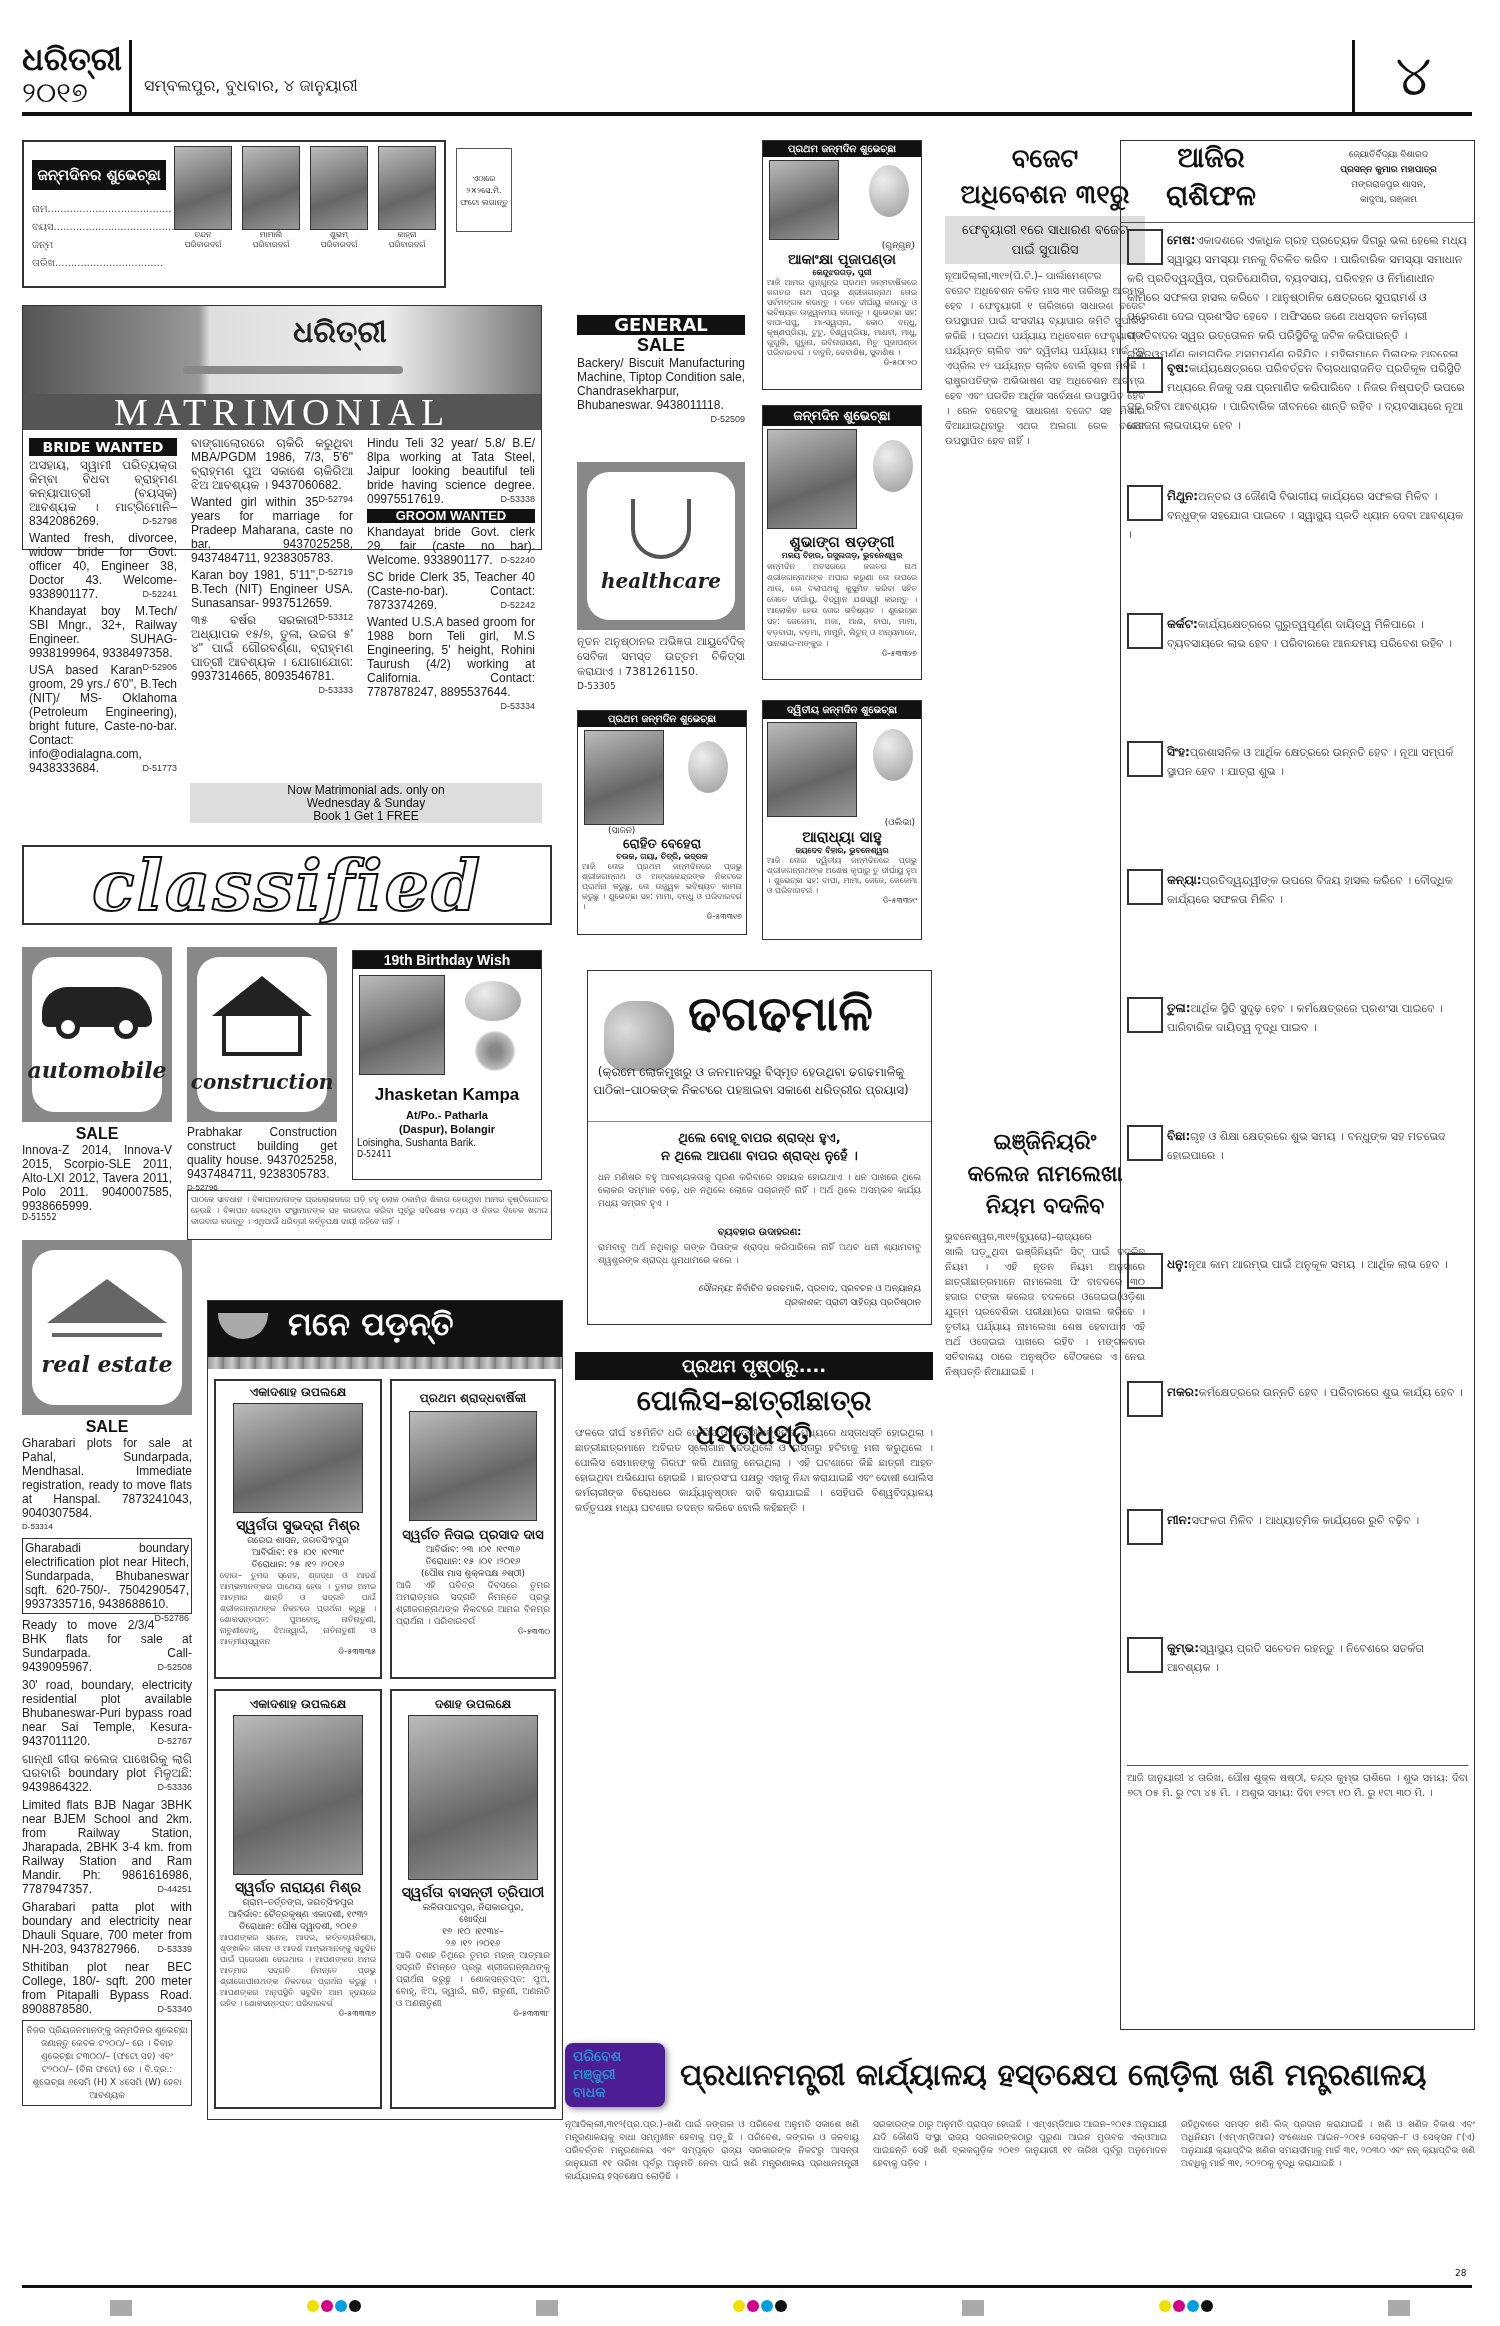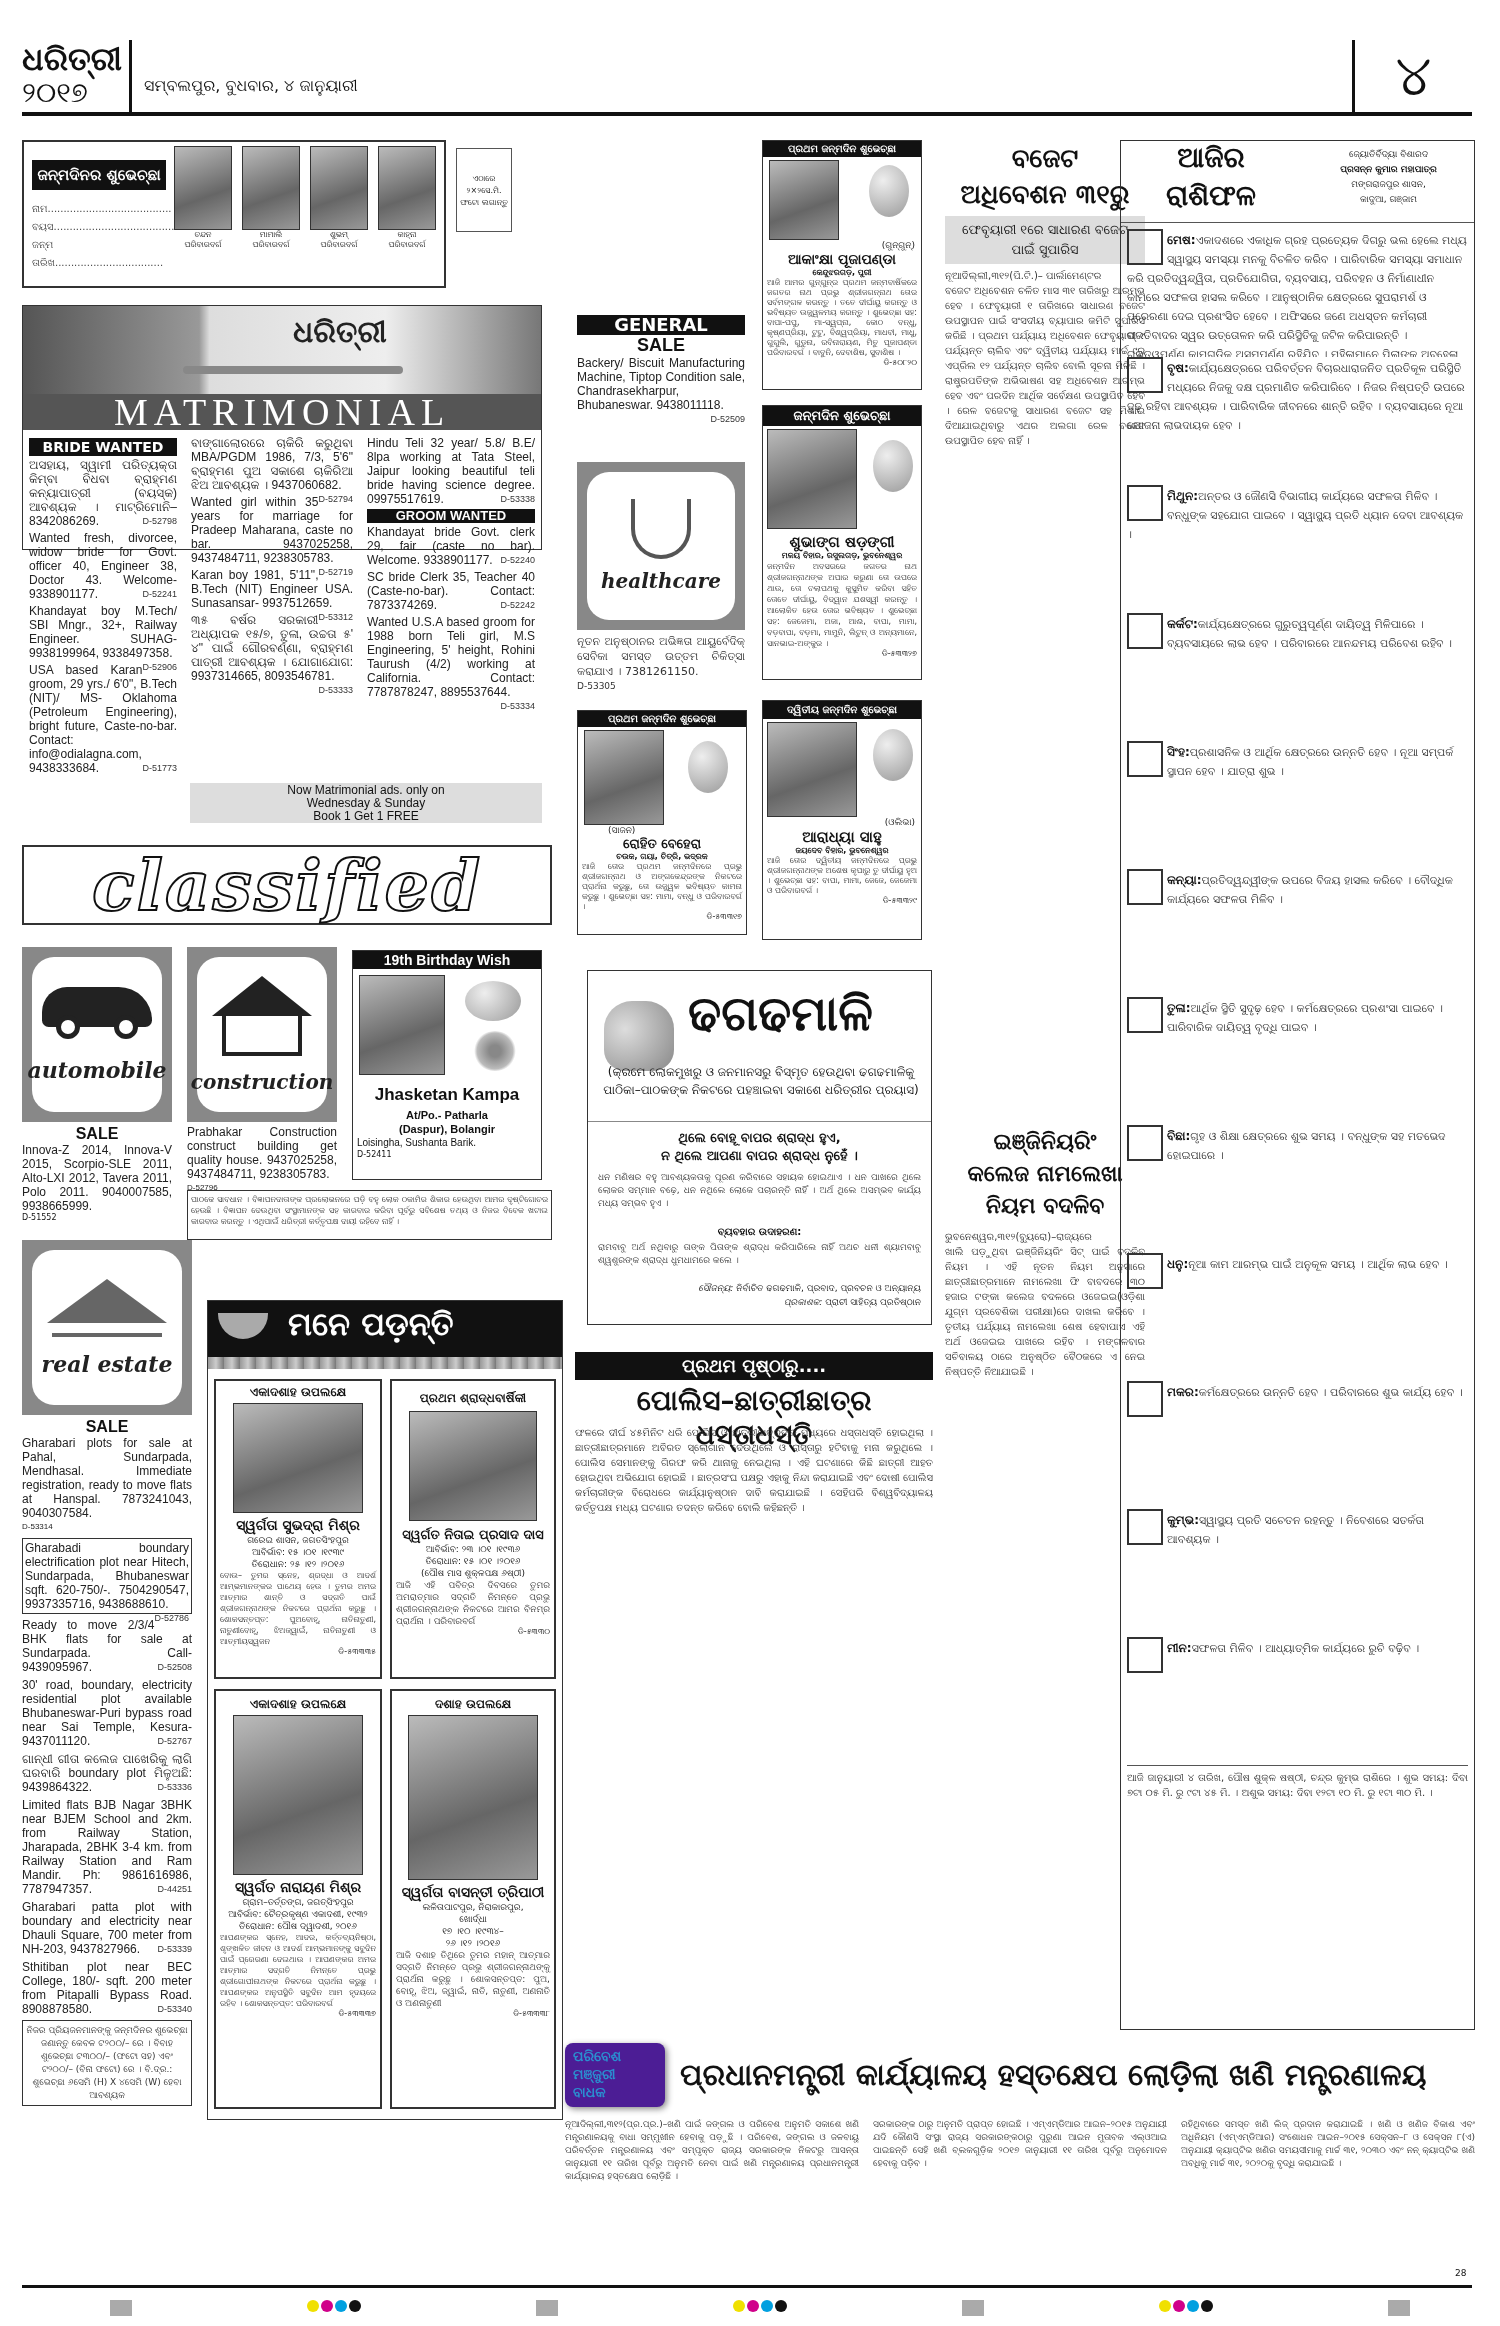--- a/index.html
+++ b/index.html
@@ -266,21 +266,21 @@
   <div class="ad-text" style="font-size:12px;line-height:14px;margin-bottom:4px"><span>ଗାନ୍ଧୀ ଗୀତା କଲେଜ ପାଖେରିକୁ ଲାଗି ଘରବାରି boundary plot ମିଳୁଅଛି: 9439864322.</span> <span class="ad-code">D-53336</span></div>
   <div class="ad-text" style="font-size:12px;line-height:14px;margin-bottom:4px"><span>Limited flats BJB Nagar 3BHK near BJEM School and 2km. from Railway Station, Jharapada, 2BHK 3-4 km. from Railway Station and Ram Mandir. Ph: 9861616986, 7787947357.</span> <span class="ad-code">D-44251</span></div>
   <div class="ad-text" style="font-size:12px;line-height:14px;margin-bottom:4px"><span>Gharabari patta plot with boundary and electricity near Dhauli Square, 700 meter from NH-203, 9437827966.</span> <span class="ad-code">D-53339</span></div>
   <div class="ad-text" style="font-size:12px;line-height:14px;margin-bottom:4px"><span>Sthitiban plot near BEC College, 180/- sqft. 200 meter from Pitapalli Bypass Road. 8908878580.</span> <span class="ad-code">D-53340</span></div>
   <div class="box odia" style="border-width:1px;text-align:center;font-size:9px;line-height:13px;padding:3px">ନିଜର ପ୍ରିୟଜନମାନଙ୍କୁ ଜନ୍ମଦିନର ଶୁଭେଚ୍ଛା ଜଣାନ୍ତୁ କେବଳ ଟ୨୦୦/– ରେ । ବିବାହ ଶୁଭେଚ୍ଛା ଟ୩୦୦/– (ଫଟୋ ସହ) ଏବଂ ଟ୨୦୦/– (ବିନା ଫଟୋ) ରେ । ବି.ଦ୍ର.: ଶୁଭେଚ୍ଛା ୬ସେମି (H) X ୪ସେମି (W) ହେବା ଆବଶ୍ୟକ</div>
 </div>
 
 <div class="abs box" style="left:587px;top:970px;width:345px;height:355px;border-width:1px">
   <div style="position:absolute;left:16px;top:30px;width:70px;height:70px;border-radius:40% 40% 30% 30%;background:radial-gradient(circle at 30% 40%,#ddd,#888)"></div>
   <div class="abs" style="left:100px;top:14px;font-size:48px;font-weight:bold">ଢଗଢମାଳି</div>
-  <div class="abs" style="left:14px;top:92px;width:318px;font-size:12px;line-height:18px;text-align:center">(କ୍ରମେ ଲୋକମୁଖରୁ ଓ ଜନମାନସରୁ ବିସ୍ମୃତ ହେଉଥିବା ଢଗଢମାଳିକୁ ପାଠିକା–ପାଠକଙ୍କ ନିକଟରେ ପହଞ୍ଚାଇବା ସକାଶେ ଧରିତ୍ରୀର ପ୍ରୟାସ)</div>
+  <div class="abs" style="left:4px;top:92px;width:318px;font-size:12px;line-height:18px;text-align:center">(କ୍ରମେ ଲୋକମୁଖରୁ ଓ ଜନମାନସରୁ ବିସ୍ମୃତ ହେଉଥିବା ଢଗଢମାଳିକୁ ପାଠିକା–ପାଠକଙ୍କ ନିକଟରେ ପହଞ୍ଚାଇବା ସକାଶେ ଧରିତ୍ରୀର ପ୍ରୟାସ)</div>
   <div class="abs" style="left:0;top:150px;width:343px;border-top:1px solid #888"></div>
   <div class="abs" style="left:0;top:158px;width:343px;text-align:center;font-weight:bold;font-size:13px;line-height:18px">
     <div>ଥିଲେ ବୋହୂ ବାପର ଶ୍ରାଦ୍ଧ ହୁଏ,</div>
     <div>ନ ଥିଲେ ଆପଣା ବାପର ଶ୍ରାଦ୍ଧ ନୁହେଁ ।</div>
   </div>
   <div class="abs odia" style="left:10px;top:200px;width:323px;font-size:9px;line-height:13px">ଧନ ମଣିଷର ବହୁ ଆବଶ୍ୟକତାକୁ ପୂରଣ କରିବାରେ ସହାୟକ ହୋଇଥାଏ । ଧନ ପାଖରେ ଥିଲେ ଲୋକର ସମ୍ମାନ ବଢ଼େ, ଧନ ନଥିଲେ ଲୋକେ ପଚାରନ୍ତି ନାହିଁ । ଅର୍ଥ ଥିଲେ ଅସମ୍ଭବ କାର୍ଯ୍ୟ ମଧ୍ୟ ସମ୍ଭବ ହୁଏ ।</div>
   <div class="abs" style="left:10px;top:255px;width:323px;text-align:center;font-size:10px;font-weight:bold">ବ୍ୟବହାର ଉଦାହରଣ:</div>
   <div class="abs odia" style="left:10px;top:270px;width:323px;font-size:9px;line-height:13px">ରାମବାବୁ ଅର୍ଥ ନଥିବାରୁ ତାଙ୍କ ପିତାଙ୍କ ଶ୍ରାଦ୍ଧ କରିପାରିଲେ ନାହିଁ ଅଥଚ ଧନୀ ଶ୍ୟାମବାବୁ ଶ୍ୱଶୁରଙ୍କ ଶ୍ରାଦ୍ଧ ଧୁମଧାମରେ କଲେ ।</div>
   <div class="abs" style="left:10px;top:312px;width:323px;text-align:right;font-size:9px"><i>ସୌଜନ୍ୟ:</i> <span>ନିର୍ବାଚିତ ଢଗଢମାଳି, ପ୍ରବାଦ, ପ୍ରବଚନ ଓ ଅନ୍ୟାନ୍ୟ</span></div>
   <div class="abs" style="left:10px;top:326px;width:323px;text-align:right;font-size:9px"><i>ପ୍ରକାଶକ:</i> <span>ପ୍ରାଚୀ ସାହିତ୍ୟ ପ୍ରତିଷ୍ଠାନ</span></div>
@@ -321,22 +321,22 @@
     <div style="height:128px;overflow:hidden"><span style="float:left;width:36px;height:36px;border:2px solid #333;margin-right:4px"></span><b style="font-size:12px">ମେଷ:</b><span class="odia">ଏକାଦଶରେ ଏକାଧିକ ଗ୍ରହ ପ୍ରତ୍ୟେକ ଦିଗରୁ ଭଲ ହେଲେ ମଧ୍ୟ ସ୍ୱାସ୍ଥ୍ୟ ସମସ୍ୟା ମନକୁ ବିଚଳିତ କରିବ । ପାରିବାରିକ ସମସ୍ୟା ସମାଧାନ କରି ପ୍ରତିଦ୍ୱନ୍ଦ୍ୱିତା, ପ୍ରତିଯୋଗିତା, ବ୍ୟବସାୟ, ପରିବହନ ଓ ନିର୍ମାଣାଧୀନ କାମରେ ସଫଳତା ହାସଲ କରିବେ । ଆନୁଷ୍ଠାନିକ କ୍ଷେତ୍ରରେ ସୁପରାମର୍ଶ ଓ ପ୍ରେରଣା ଦେଇ ପ୍ରଶଂସିତ ହେବେ । ଅଫିସରେ ଜଣେ ଅଧସ୍ତନ କର୍ମଚାରୀ ପ୍ରତିବାଦର ସ୍ୱର ଉତ୍ତୋଳନ କରି ପରିସ୍ଥିତିକୁ ଜଟିଳ କରିପାରନ୍ତି । ଗୁରୁତ୍ୱପୂର୍ଣ୍ଣ କାମଗୁଡ଼ିକ ଅସମ୍ପୂର୍ଣ୍ଣ ରହିଯିବ । ମହିଳାମାନେ ପିଲାଙ୍କ ଅବହେଳା ଅନୁଭବ କରିପାରନ୍ତି ।</span></div>
     <div style="height:128px;overflow:hidden"><span style="float:left;width:36px;height:36px;border:2px solid #333;margin-right:4px"></span><b style="font-size:12px">ବୃଷ:</b><span class="odia">କାର୍ଯ୍ୟକ୍ଷେତ୍ରରେ ପରିବର୍ତ୍ତନ ବିଚାରଧାରାଜନିତ ପ୍ରତିକୂଳ ପରିସ୍ଥିତି ମଧ୍ୟରେ ନିଜକୁ ଦକ୍ଷ ପ୍ରମାଣିତ କରିପାରିବେ । ନିଜର ନିଷ୍ପତ୍ତି ଉପରେ ଦୃଢ଼ ରହିବା ଆବଶ୍ୟକ । ପାରିବାରିକ ଜୀବନରେ ଶାନ୍ତି ରହିବ । ବ୍ୟବସାୟରେ ନୂଆ ଯୋଜନା ଲାଭଦାୟକ ହେବ ।</span></div>
     <div style="height:128px;overflow:hidden"><span style="float:left;width:36px;height:36px;border:2px solid #333;margin-right:4px"></span><b style="font-size:12px">ମିଥୁନ:</b><span class="odia">ଅନ୍ତର ଓ ଜୌଣସି ବିଭାଗୀୟ କାର୍ଯ୍ୟରେ ସଫଳତା ମିଳିବ । ବନ୍ଧୁଙ୍କ ସହଯୋଗ ପାଇବେ । ସ୍ୱାସ୍ଥ୍ୟ ପ୍ରତି ଧ୍ୟାନ ଦେବା ଆବଶ୍ୟକ ।</span></div>
     <div style="height:128px;overflow:hidden"><span style="float:left;width:36px;height:36px;border:2px solid #333;margin-right:4px"></span><b style="font-size:12px">କର୍କଟ:</b><span class="odia">କାର୍ଯ୍ୟକ୍ଷେତ୍ରରେ ଗୁରୁତ୍ୱପୂର୍ଣ୍ଣ ଦାୟିତ୍ୱ ମିଳିପାରେ । ବ୍ୟବସାୟରେ ଲାଭ ହେବ । ପରିବାରରେ ଆନନ୍ଦମୟ ପରିବେଶ ରହିବ ।</span></div>
     <div style="height:128px;overflow:hidden"><span style="float:left;width:36px;height:36px;border:2px solid #333;margin-right:4px"></span><b style="font-size:12px">ସିଂହ:</b><span class="odia">ପ୍ରଶାସନିକ ଓ ଆର୍ଥିକ କ୍ଷେତ୍ରରେ ଉନ୍ନତି ହେବ । ନୂଆ ସମ୍ପର୍କ ସ୍ଥାପନ ହେବ । ଯାତ୍ରା ଶୁଭ ।</span></div>
     <div style="height:128px;overflow:hidden"><span style="float:left;width:36px;height:36px;border:2px solid #333;margin-right:4px"></span><b style="font-size:12px">କନ୍ୟା:</b><span class="odia">ପ୍ରତିଦ୍ୱନ୍ଦ୍ୱୀଙ୍କ ଉପରେ ବିଜୟ ହାସଲ କରିବେ । ବୌଦ୍ଧିକ କାର୍ଯ୍ୟରେ ସଫଳତା ମିଳିବ ।</span></div>
     <div style="height:128px;overflow:hidden"><span style="float:left;width:36px;height:36px;border:2px solid #333;margin-right:4px"></span><b style="font-size:12px">ତୁଳା:</b><span class="odia">ଆର୍ଥିକ ସ୍ଥିତି ସୁଦୃଢ଼ ହେବ । କର୍ମକ୍ଷେତ୍ରରେ ପ୍ରଶଂସା ପାଇବେ । ପାରିବାରିକ ଦାୟିତ୍ୱ ବୃଦ୍ଧି ପାଇବ ।</span></div>
     <div style="height:128px;overflow:hidden"><span style="float:left;width:36px;height:36px;border:2px solid #333;margin-right:4px"></span><b style="font-size:12px">ବିଛା:</b><span class="odia">ଗୃହ ଓ ଶିକ୍ଷା କ୍ଷେତ୍ରରେ ଶୁଭ ସମୟ । ବନ୍ଧୁଙ୍କ ସହ ମତଭେଦ ହୋଇପାରେ ।</span></div>
     <div style="height:128px;overflow:hidden"><span style="float:left;width:36px;height:36px;border:2px solid #333;margin-right:4px"></span><b style="font-size:12px">ଧନୁ:</b><span class="odia">ନୂଆ କାମ ଆରମ୍ଭ ପାଇଁ ଅନୁକୂଳ ସମୟ । ଆର୍ଥିକ ଲାଭ ହେବ ।</span></div>
     <div style="height:128px;overflow:hidden"><span style="float:left;width:36px;height:36px;border:2px solid #333;margin-right:4px"></span><b style="font-size:12px">ମକର:</b><span class="odia">କର୍ମକ୍ଷେତ୍ରରେ ଉନ୍ନତି ହେବ । ପରିବାରରେ ଶୁଭ କାର୍ଯ୍ୟ ହେବ ।</span></div>
+    <div style="height:128px;overflow:hidden"><span style="float:left;width:36px;height:36px;border:2px solid #333;margin-right:4px"></span><b style="font-size:12px">ମୀନ:</b><span class="odia">ସଫଳତା ମିଳିବ । ଆଧ୍ୟାତ୍ମିକ କାର୍ଯ୍ୟରେ ରୁଚି ବଢ଼ିବ ।</span></div>
     <div style="height:128px;overflow:hidden"><span style="float:left;width:36px;height:36px;border:2px solid #333;margin-right:4px"></span><b style="font-size:12px">କୁମ୍ଭ:</b><span class="odia">ସ୍ୱାସ୍ଥ୍ୟ ପ୍ରତି ସଚେତନ ରହନ୍ତୁ । ନିବେଶରେ ସତର୍କତା ଆବଶ୍ୟକ ।</span></div>
-    <div style="height:128px;overflow:hidden"><span style="float:left;width:36px;height:36px;border:2px solid #333;margin-right:4px"></span><b style="font-size:12px">ମୀନ:</b><span class="odia">ସଫଳତା ମିଳିବ । ଆଧ୍ୟାତ୍ମିକ କାର୍ଯ୍ୟରେ ରୁଚି ବଢ଼ିବ ।</span></div>
     <div class="odia" style="font-size:10px;line-height:15px;border-top:1px solid #555;padding-top:4px">ଆଜି ଜାନୁୟାରୀ ୪ ତାରିଖ, ପୌଷ ଶୁକ୍ଳ ଷଷ୍ଠୀ, ଚନ୍ଦ୍ର କୁମ୍ଭ ରାଶିରେ । ଶୁଭ ସମୟ: ଦିବା ୭ଟା ୦୫ ମି. ରୁ ୯ଟା ୪୫ ମି. । ଅଶୁଭ ସମୟ: ଦିବା ୧୨ଟା ୧୦ ମି. ରୁ ୧ଟା ୩୦ ମି. ।</div>
   </div>
 </div>
 
 <div class="abs" style="left:565px;top:2043px;width:100px;height:64px;background:#4c1d95;border-radius:8px;box-shadow:2px 2px 6px #888;padding:4px 8px;color:#2a8fd0;font-weight:bold;font-size:14px;line-height:18px">
   <div>ପରିବେଶ</div>
   <div>ମଞ୍ଜୁରୀ</div>
   <div>ବାଧକ</div>
 </div>
 <div class="abs headline" style="left:680px;top:2050px;width:800px;font-size:30px;text-align:left;line-height:50px">ପ୍ରଧାନମନ୍ତ୍ରୀ କାର୍ଯ୍ୟାଳୟ ହସ୍ତକ୍ଷେପ ଲୋଡ଼ିଲା ଖଣି ମନ୍ତ୍ରଣାଳୟ</div>

